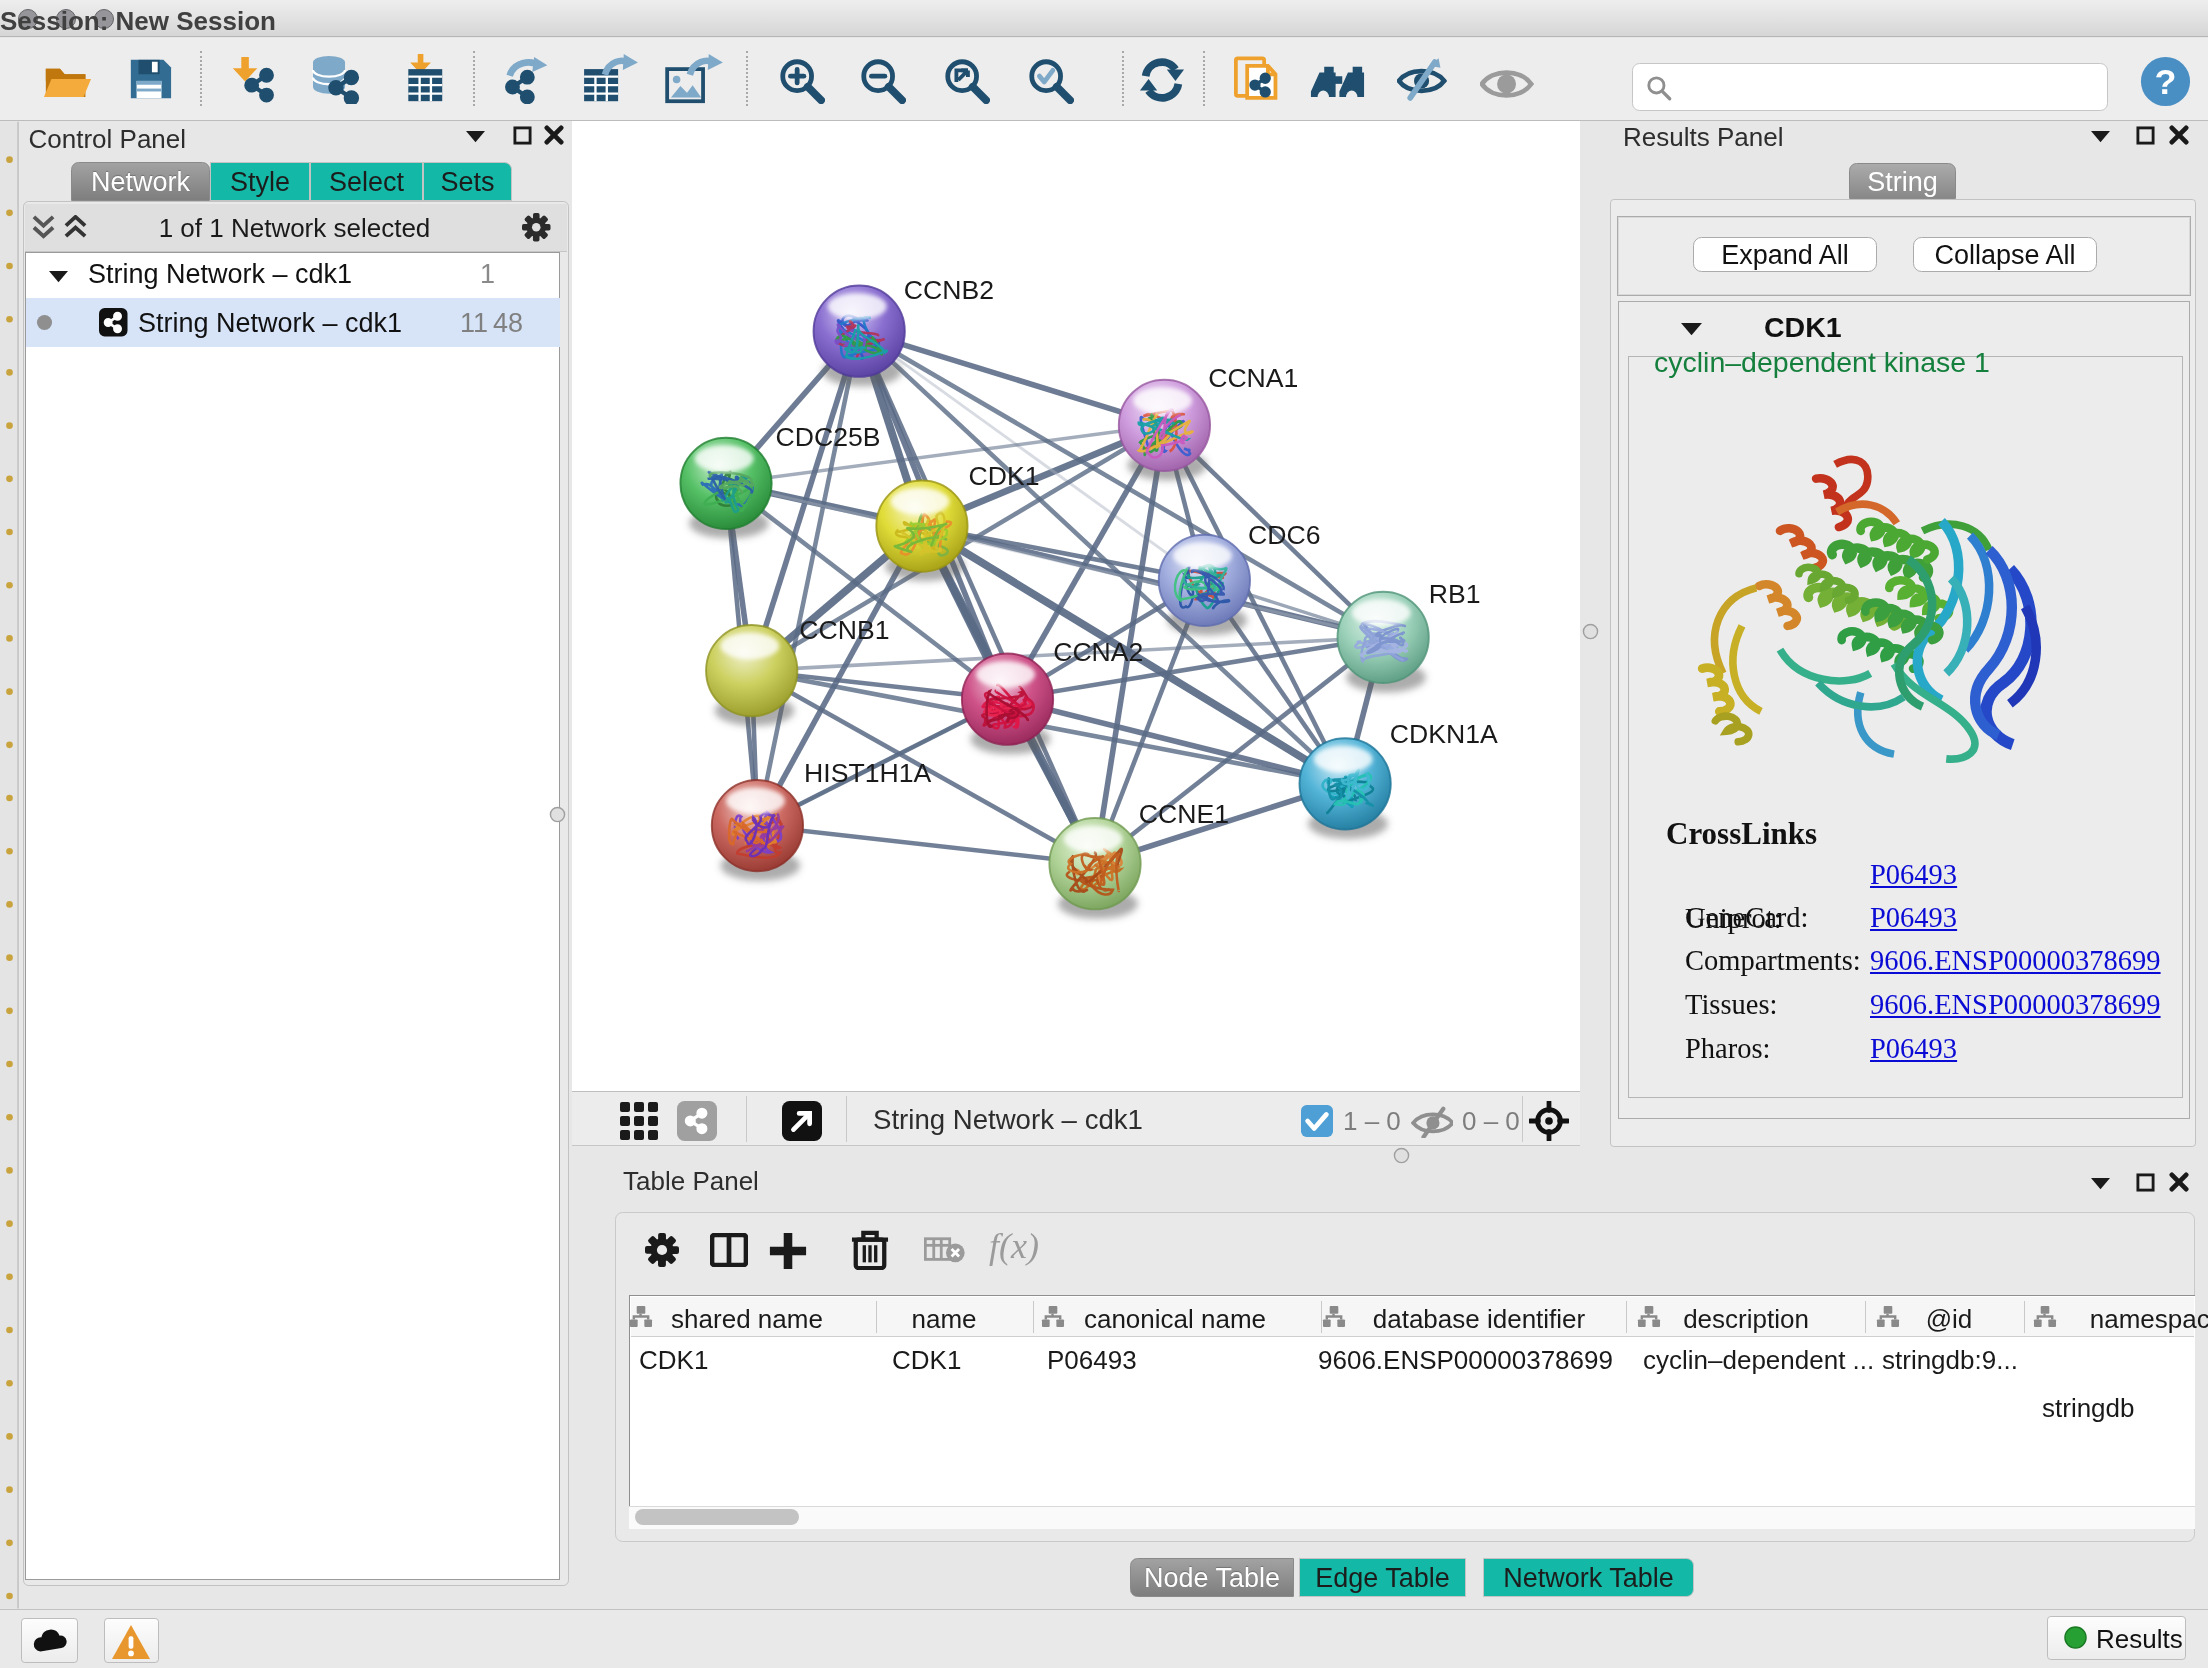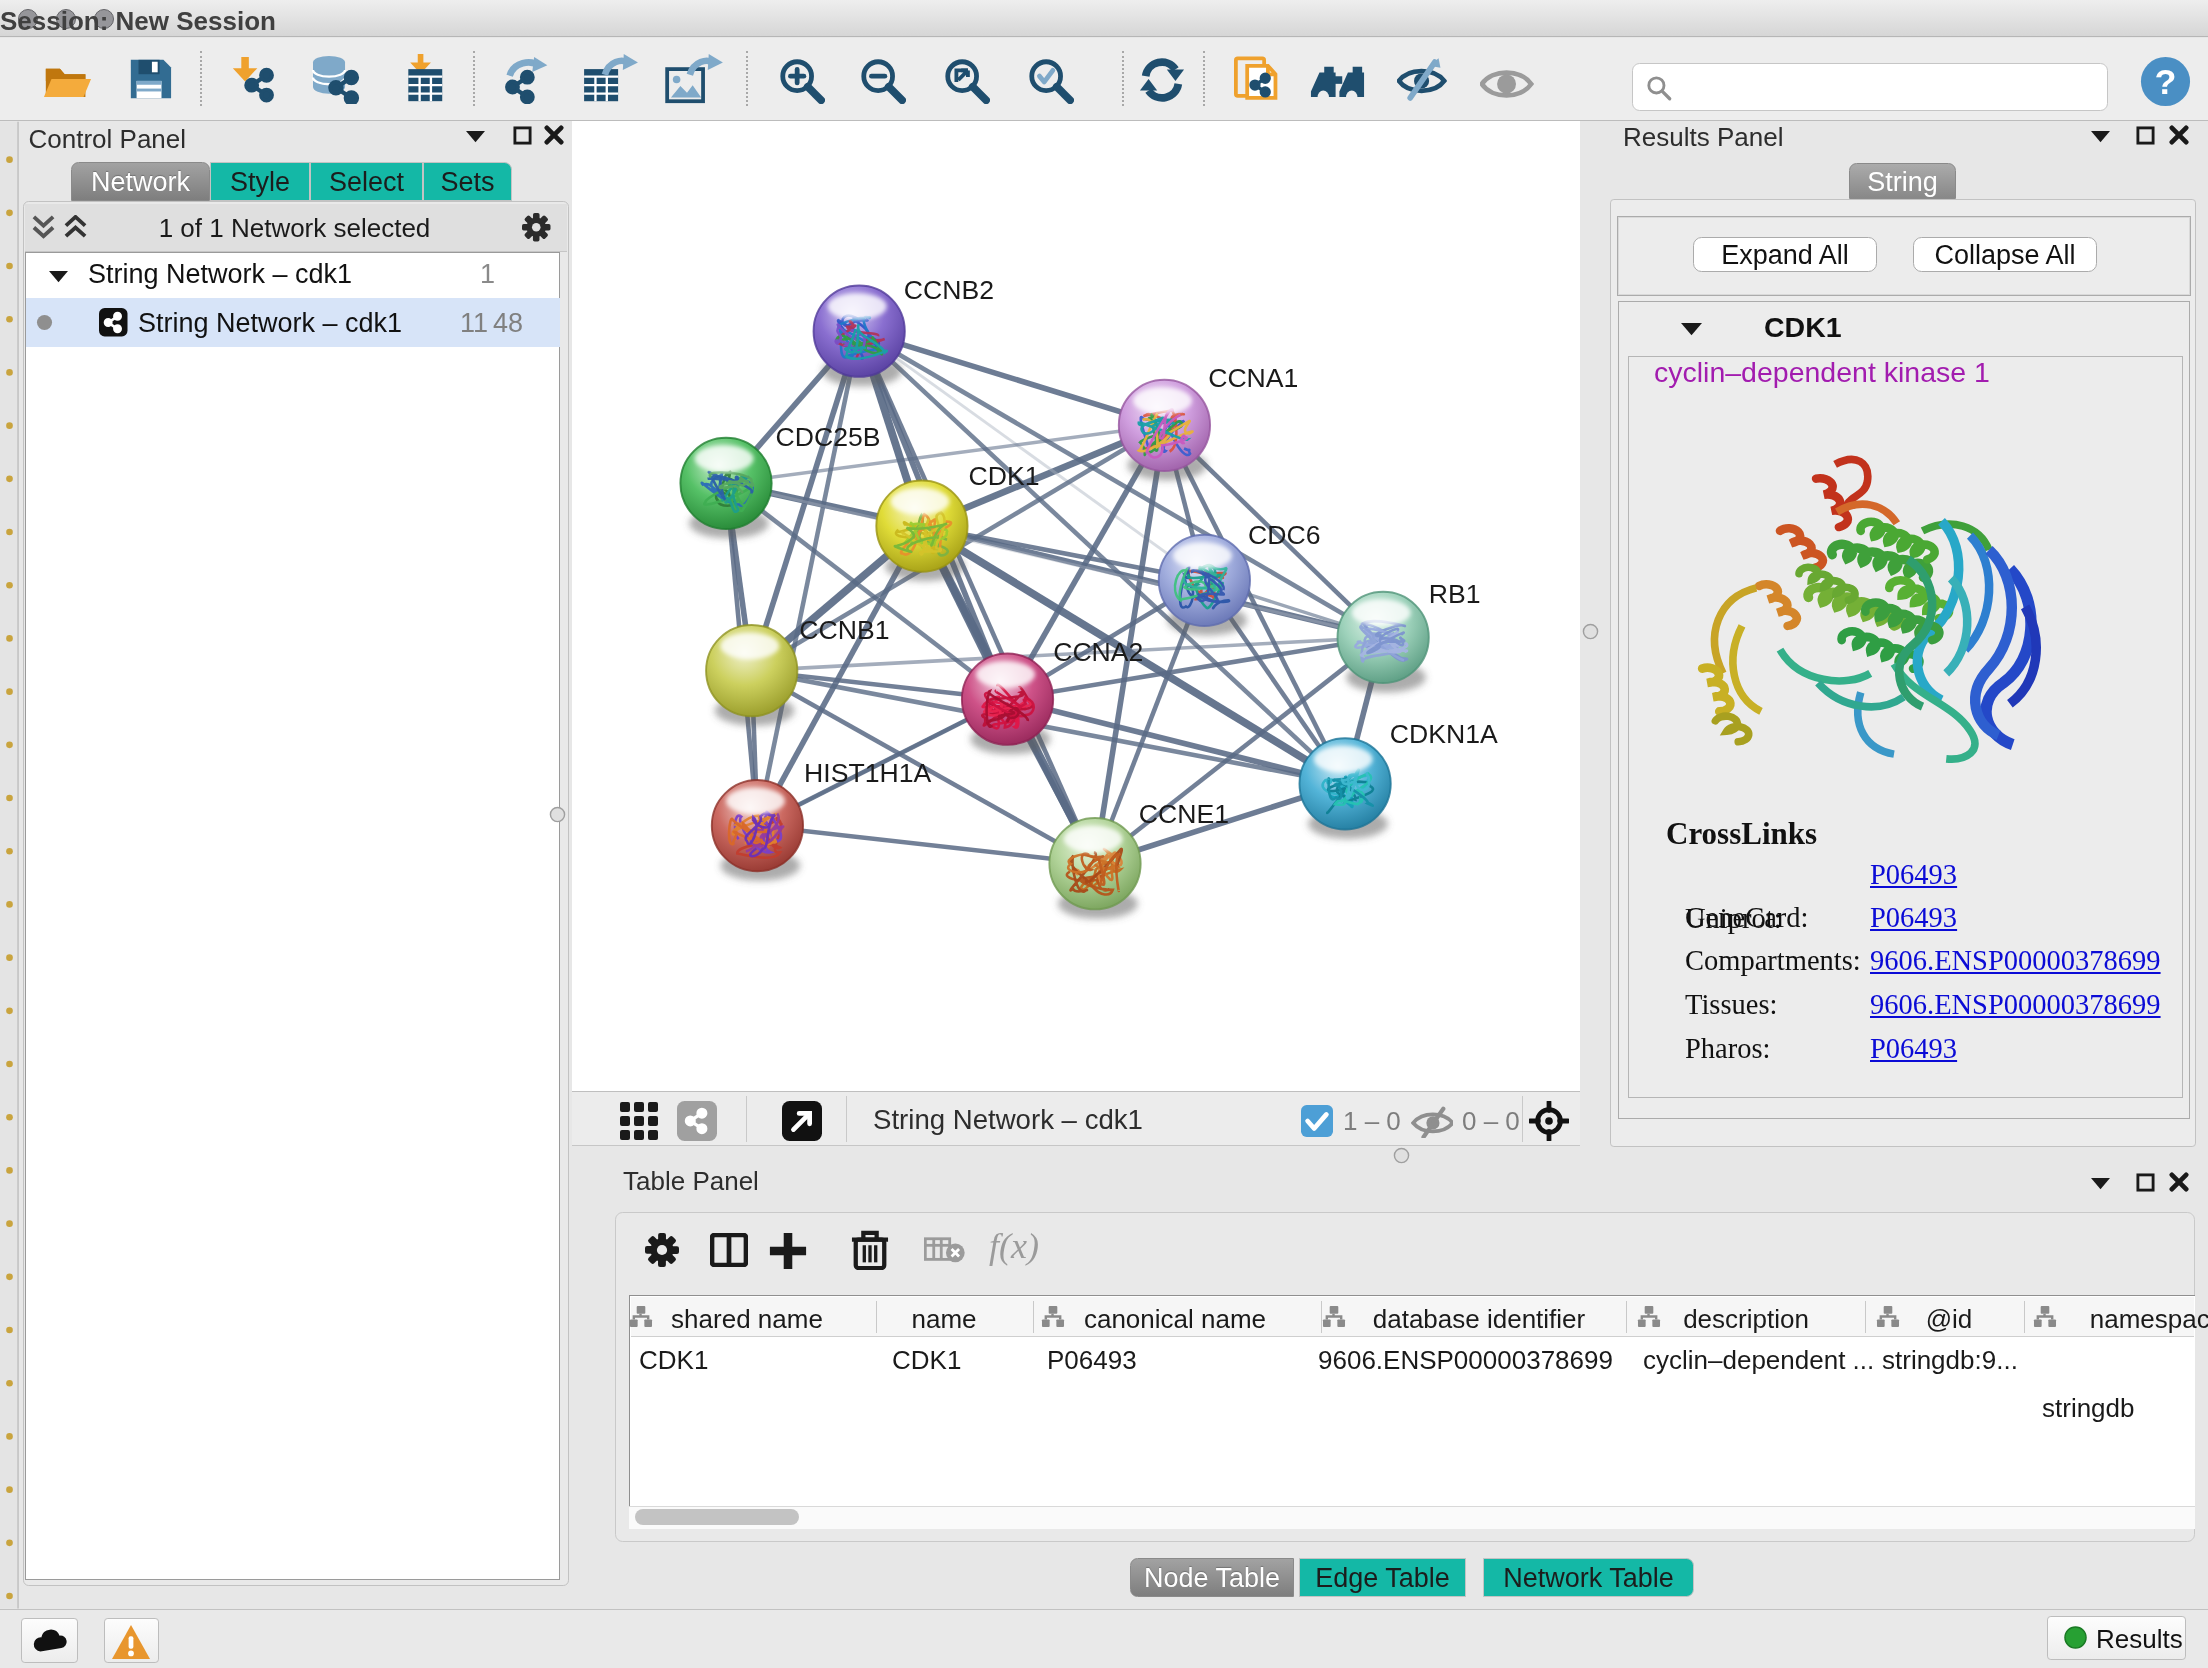--- a/index.html
+++ b/index.html
@@ -660,21 +660,21 @@
 <div class="abs" style="left:1610px;top:199px;width:586px;height:948px;background:#ececec;border:1px solid #c2c2c2;border-radius:3.8px;"></div>
 <div class="abs" style="left:1618px;top:217px;width:572px;height:78px;background:#ececec;border:1.9px groove #d9d9d9;outline:1px solid #ababab;"></div>
 <div class="rp-btn" style="left:1693px;top:237px;width:184px;line-height:35px;">Expand All</div>
 <div class="rp-btn" style="left:1913px;top:237px;width:184px;line-height:35px;">Collapse All</div>
 <div class="abs" style="left:1618px;top:301px;width:572px;height:818px;background:#ececec;border:1px solid #ababab;"></div>
 <svg class="abs" style="left:1680px;top:322px;" width="23" height="14.3" viewBox="0 0 24 15">
     <path d="M1,1 h22 l-11,13 z" fill="#1a1a1a"></path>
   </svg>
 <div class="abs" style="left:1764px;top:311px;font-size:28.5px;font-weight:bold;color:#111;">CDK1</div>
 <div class="abs" style="left:1628px;top:356px;width:555px;height:742px;background:#ececec;border:1px solid #b5b5b5;"></div>
-<div class="abs" style="left:1654px;top:356px;font-size:28.5px;color:#a21caf;">cyclin–dependent kinase 1</div>
+<div class="abs" style="left:1654px;top:346px;font-size:28.5px;color:#15803d;">cyclin–dependent kinase 1</div>
 <svg class="abs" style="left:1666px;top:445px;" width="380" height="319" viewBox="0 0 400 335">
     <path d="M158,35 a12,8 0 1,1 8,17 a12,8 0 1,1 8,17 a12,8 0 1,1 8,17" fill="none" stroke="#c2321c" stroke-width="9" stroke-linecap="round"></path>
     <path d="M120,90 a12,8 0 1,1 12,13 a12,8 0 1,1 12,13 a12,8 0 1,1 12,13" fill="none" stroke="#cc5522" stroke-width="9" stroke-linecap="round"></path>
     <path d="M178,20 C200,8 215,18 212,38 C209,55 190,52 188,70" fill="none" stroke="#c2321c" stroke-width="8"></path>
     <path d="M98,148 a12,8 0 1,1 10,14 a12,8 0 1,1 10,14 a12,8 0 1,1 10,14" fill="none" stroke="#d4862a" stroke-width="9" stroke-linecap="round"></path>
     <path d="M60,240 C40,200 55,160 95,150" fill="none" stroke="#c8a426" stroke-width="8"></path>
     <path d="M38,235 a12,8 0 1,1 6,15 a12,8 0 1,1 6,15 a12,8 0 1,1 6,15" fill="none" stroke="#c8b024" stroke-width="9" stroke-linecap="round"></path>
     <path d="M52,290 a12,8 0 1,1 12,11 a12,8 0 1,1 12,11" fill="none" stroke="#a8a020" stroke-width="8" stroke-linecap="round"></path>
     <path d="M175,115 a11,8 0 1,1 16,4 a11,8 0 1,1 16,4 a11,8 0 1,1 16,4 a11,8 0 1,1 16,4 a11,8 0 1,1 16,4 a11,8 0 1,1 16,4" fill="none" stroke="#3fa03a" stroke-width="10" stroke-linecap="round"></path>
     <path d="M150,160 a11,8 0 1,1 15,5 a11,8 0 1,1 15,5 a11,8 0 1,1 15,5 a11,8 0 1,1 15,5 a11,8 0 1,1 15,5 a11,8 0 1,1 15,5" fill="none" stroke="#74b036" stroke-width="10" stroke-linecap="round"></path>

